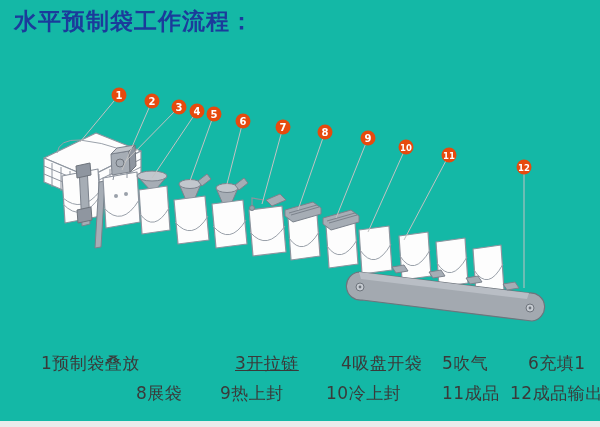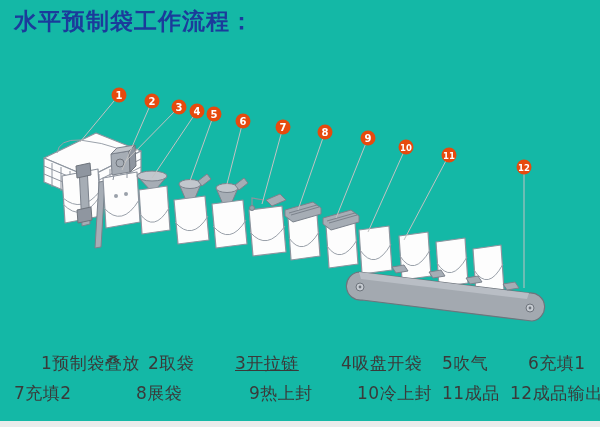--- a/index.html
+++ b/index.html
@@ -175,27 +175,25 @@
         <text x="406" y="147.5" fill="#ffffff" font-size="8.5" font-weight="bold" text-anchor="middle" dominant-baseline="central">10</text>
         <circle cx="449" cy="155" r="7.5" fill="#e64a0e"></circle>
         <text x="449" y="155.5" fill="#ffffff" font-size="8.5" font-weight="bold" text-anchor="middle" dominant-baseline="central">11</text>
         <circle cx="524" cy="167" r="7.5" fill="#e64a0e"></circle>
         <text x="524" y="167.5" fill="#ffffff" font-size="8.5" font-weight="bold" text-anchor="middle" dominant-baseline="central">12</text>
       </g>
   </svg>
 
   <div class="legend" id="legend">
       <span class="legend-item" style="left: 14px; top: 8px; margin-left: 27px;">1预制袋叠放</span>
-      <span class="legend-item" style="left: 148px; top: 8px;">2取袋</span>
       <span class="legend-item" style="left: 235px; top: 8px; text-decoration: underline;">3开拉链</span>
       <span class="legend-item" style="left: 341px; top: 8px;">4吸盘开袋</span>
       <span class="legend-item" style="left: 442px; top: 8px;">5吹气</span>
       <span class="legend-item" style="left: 510px; top: 8px; margin-left: 18px;">6充填1</span>
-      <span class="legend-item" style="left: 14px; top: 38px;">7充填2</span>
       <span class="legend-item" style="left: 136px; top: 38px;">8展袋</span>
-      <span class="legend-item" style="left: 249px; top: 38px;">9热上封</span>
-      <span class="legend-item" style="left: 357px; top: 38px;">10冷上封</span>
+      <span class="legend-item" style="left: 220px; top: 38px;">9热上封</span>
+      <span class="legend-item" style="left: 326px; top: 38px;">10冷上封</span>
       <span class="legend-item" style="left: 442px; top: 38px; text-align: center;">11成品</span>
       <span class="legend-item" style="left: 510px; top: 38px;">12成品输出</span>
     </div>
 
   <div class="bottom-strip"></div>
 </div>
 
 </body></html>

